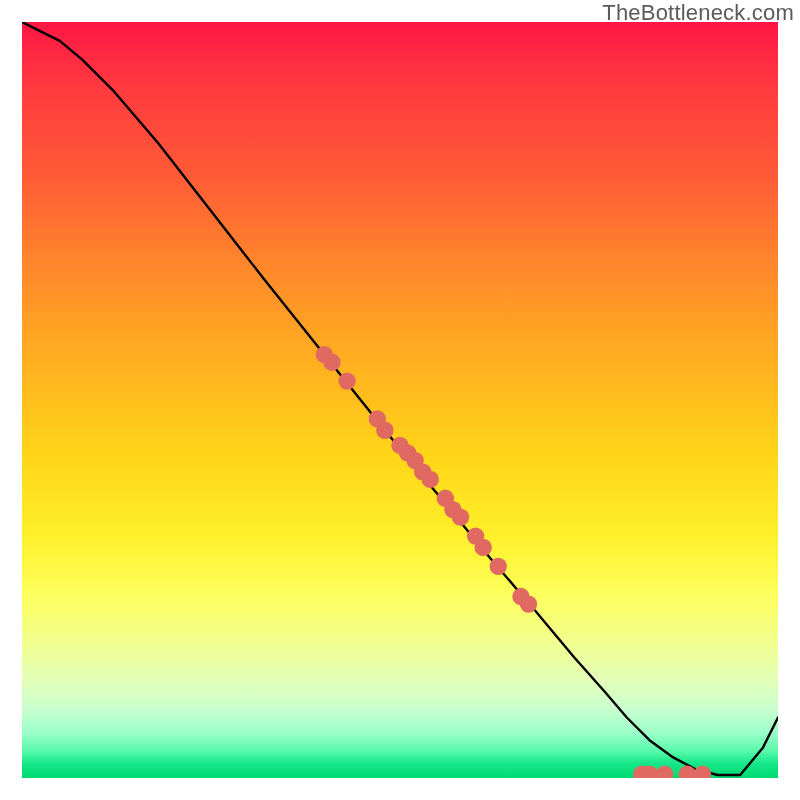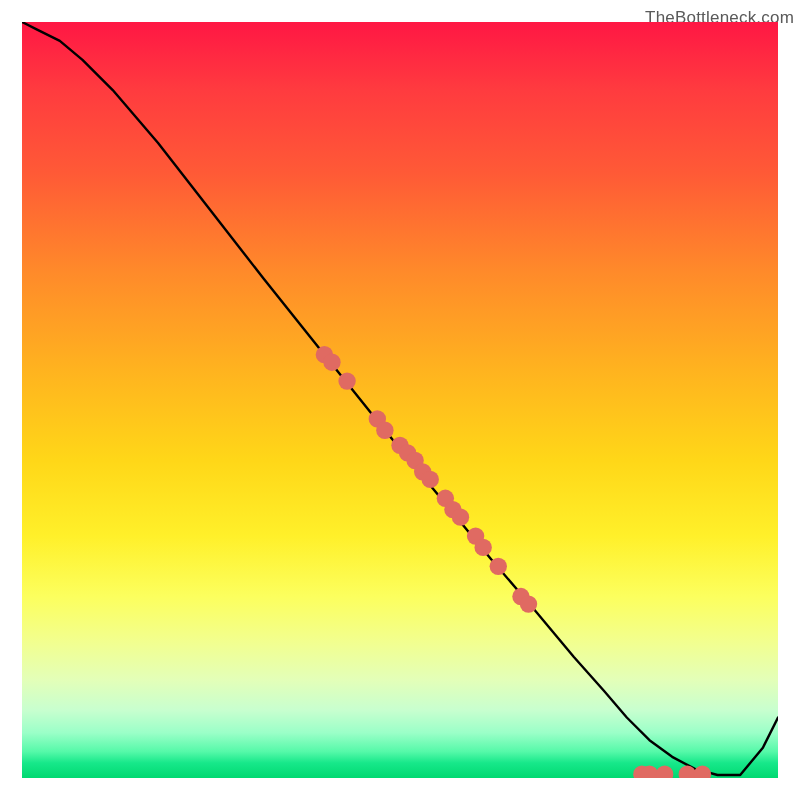--- a/index.html
+++ b/index.html
@@ -37,25 +37,24 @@
       #9bffc8 94%,
       #56f9a9 96.5%,
       #17e88a 98%,
       #00d971 100%
     );
   }
   .watermark {
     position: absolute;
     top: 0px;
     right: 6px;
-    font-size: 17px;
+    font-size: 22px;
     color: #5a5a5a;
     font-weight: 500;
     letter-spacing: 0.2px;
-    margin-top: 8px;
   }
   svg.overlay {
     position: absolute;
     left: 0;
     top: 0;
     width: 756px;
     height: 756px;
   }
 </style>
 </head>

